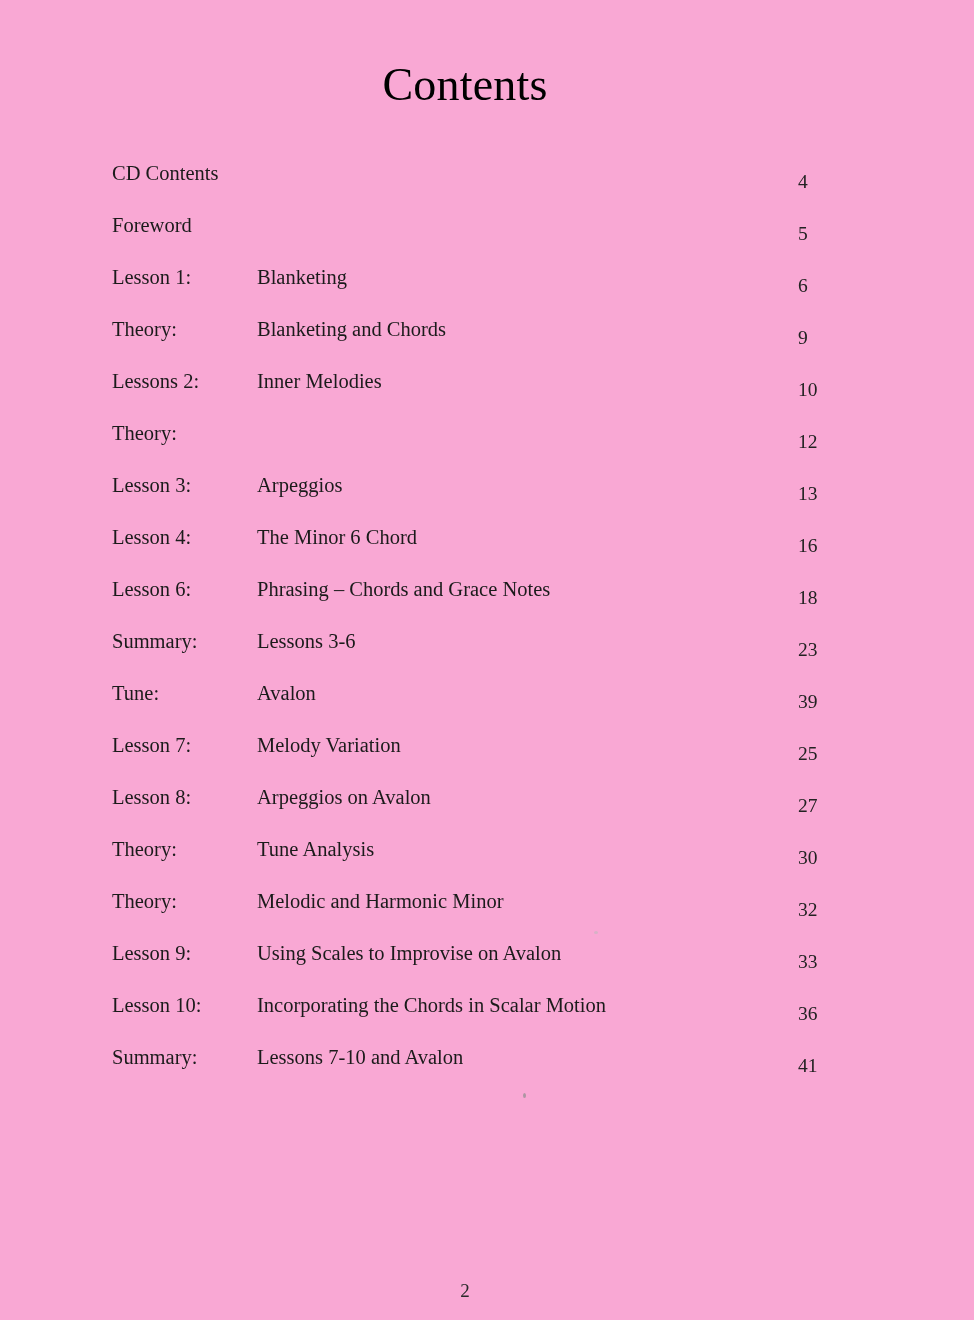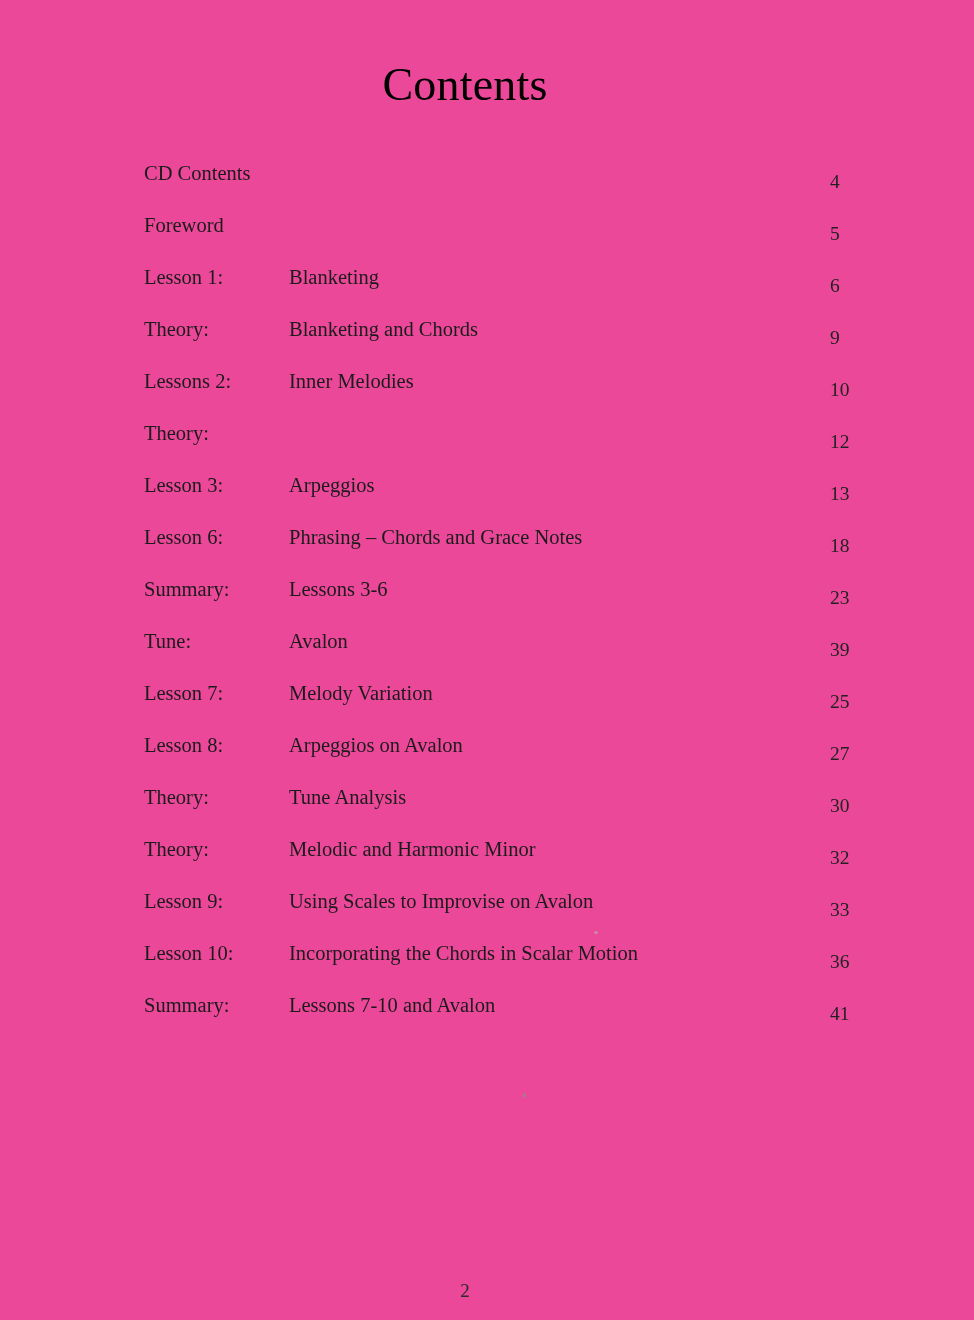--- a/index.html
+++ b/index.html
@@ -13,21 +13,21 @@
     position: relative;
     overflow: hidden;
     font-family: "Liberation Serif", "DejaVu Serif", serif;
     color: #1a1a1a;
     -webkit-font-smoothing: antialiased;
   }
 
   .page {
     position: absolute;
     inset: 0;
-    background: #ec4899;
+    background: #f9a8d4;
   }
 
   
   .doc-title {
     position: absolute;
     top: 62px;
     left: 0;
     width: 930px;
     text-align: center;
     font-size: 46px;
@@ -51,21 +51,20 @@
   }
 
   .toc-label,
   .toc-entry,
   .toc-page {
     position: absolute;
     font-size: 20.5px;
     line-height: 26px;
     white-space: nowrap;
     color: #1b1b1b;
-    margin-left: 32px;
   }
 
   .toc-label {
     left: 112px;
     top: 0;
   }
 
   .toc-entry {
     left: 257px;
     top: 0;
@@ -138,20 +137,25 @@
       <div class="toc-row">
         <span class="toc-label">Theory:</span>
         <span class="toc-page">12</span>
       </div>
       <div class="toc-row">
         <span class="toc-label">Lesson 3:</span>
         <span class="toc-entry">Arpeggios</span>
         <span class="toc-page">13</span>
       </div>
       <div class="toc-row">
+        <span class="toc-label">Lesson 4:</span>
+        <span class="toc-entry">The Minor 6 Chord</span>
+        <span class="toc-page">16</span>
+      </div>
+      <div class="toc-row">
         <span class="toc-label">Lesson 6:</span>
         <span class="toc-entry">Phrasing – Chords and Grace Notes</span>
         <span class="toc-page">18</span>
       </div>
       <div class="toc-row">
         <span class="toc-label">Summary:</span>
         <span class="toc-entry">Lessons 3-6</span>
         <span class="toc-page">23</span>
       </div>
       <div class="toc-row">

